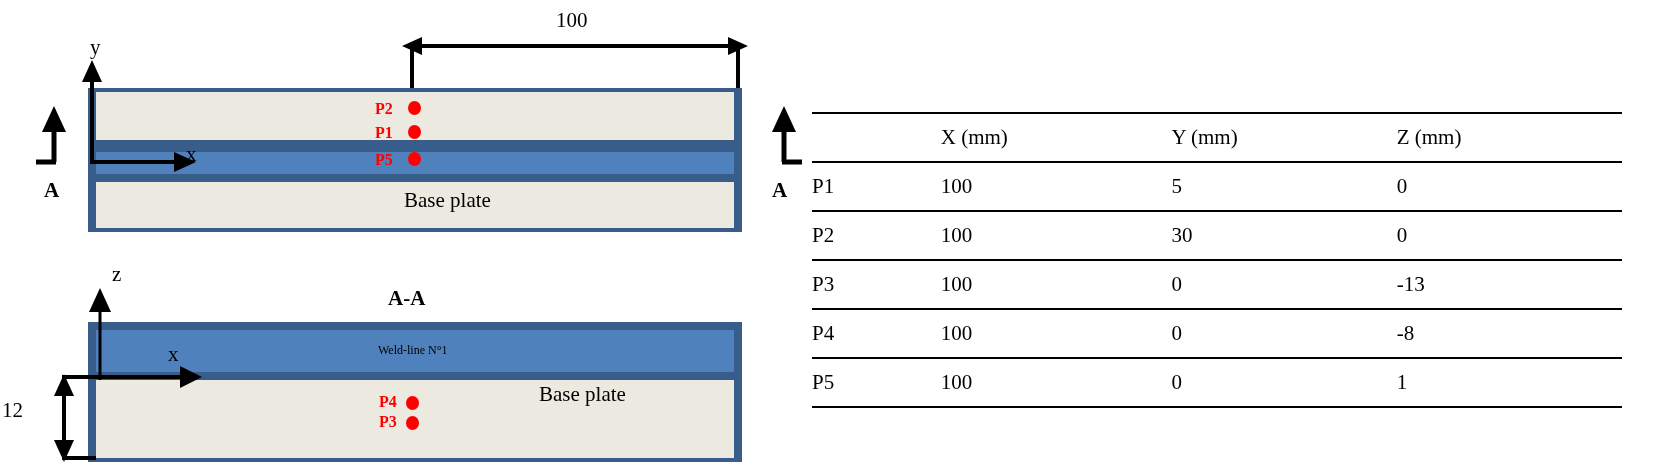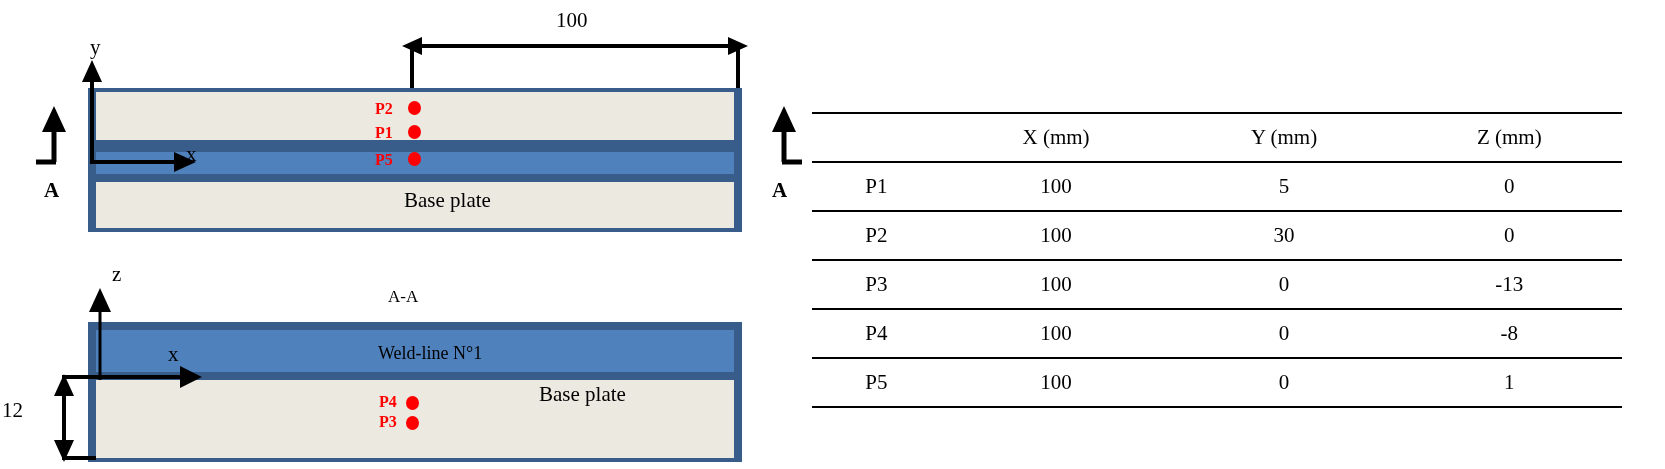--- a/index.html
+++ b/index.html
@@ -29,23 +29,23 @@
   .band-edge{
     position:absolute;
     background:#385D8A;
   }
 
   
   .axis-letter{font-size:21px;font-style:normal;}
   .sec-letter{font-size:21px;font-weight:bold;}
   .dim-text{font-size:21px;}
   .plate-text{font-size:21px;margin-left:39px;}
-  .weld-text{font-size:18px;font-family:Liberation Serif, serif;}
+  .weld-text{font-size:12px;font-family:Liberation Serif, serif;}
   .pt-label{font-size:16px;color:#FF0000;font-weight:bold;}
-  .aa-title{font-size:17px;font-weight:normal;}
+  .aa-title{font-size:21px;font-weight:bold;}
 
   
   .dot{
     position:absolute;
     width:13px;height:14px;
     background:#FF0000;
     border-radius:50%;
   }
 
   
@@ -53,21 +53,21 @@
     position:absolute;
     border-collapse:collapse;
     font-family:"Liberation Serif","DejaVu Serif",serif;
     font-size:21px;
   }
   .tbl td,.tbl th{
     border:0;
     border-top:2px solid #000;
     padding:0;
     height:47px;
-    text-align:center;
+    text-align:left;
     vertical-align:middle;
     font-weight:normal;
   }
   .tbl tr:last-child td{border-bottom:2px solid #000;}
   .tbl .c0{width:120px;}
   .tbl .c1{width:215px;}
   .tbl .c2{width:210px;}
   .tbl .c3{width:210px;}
 </style>
 </head>

